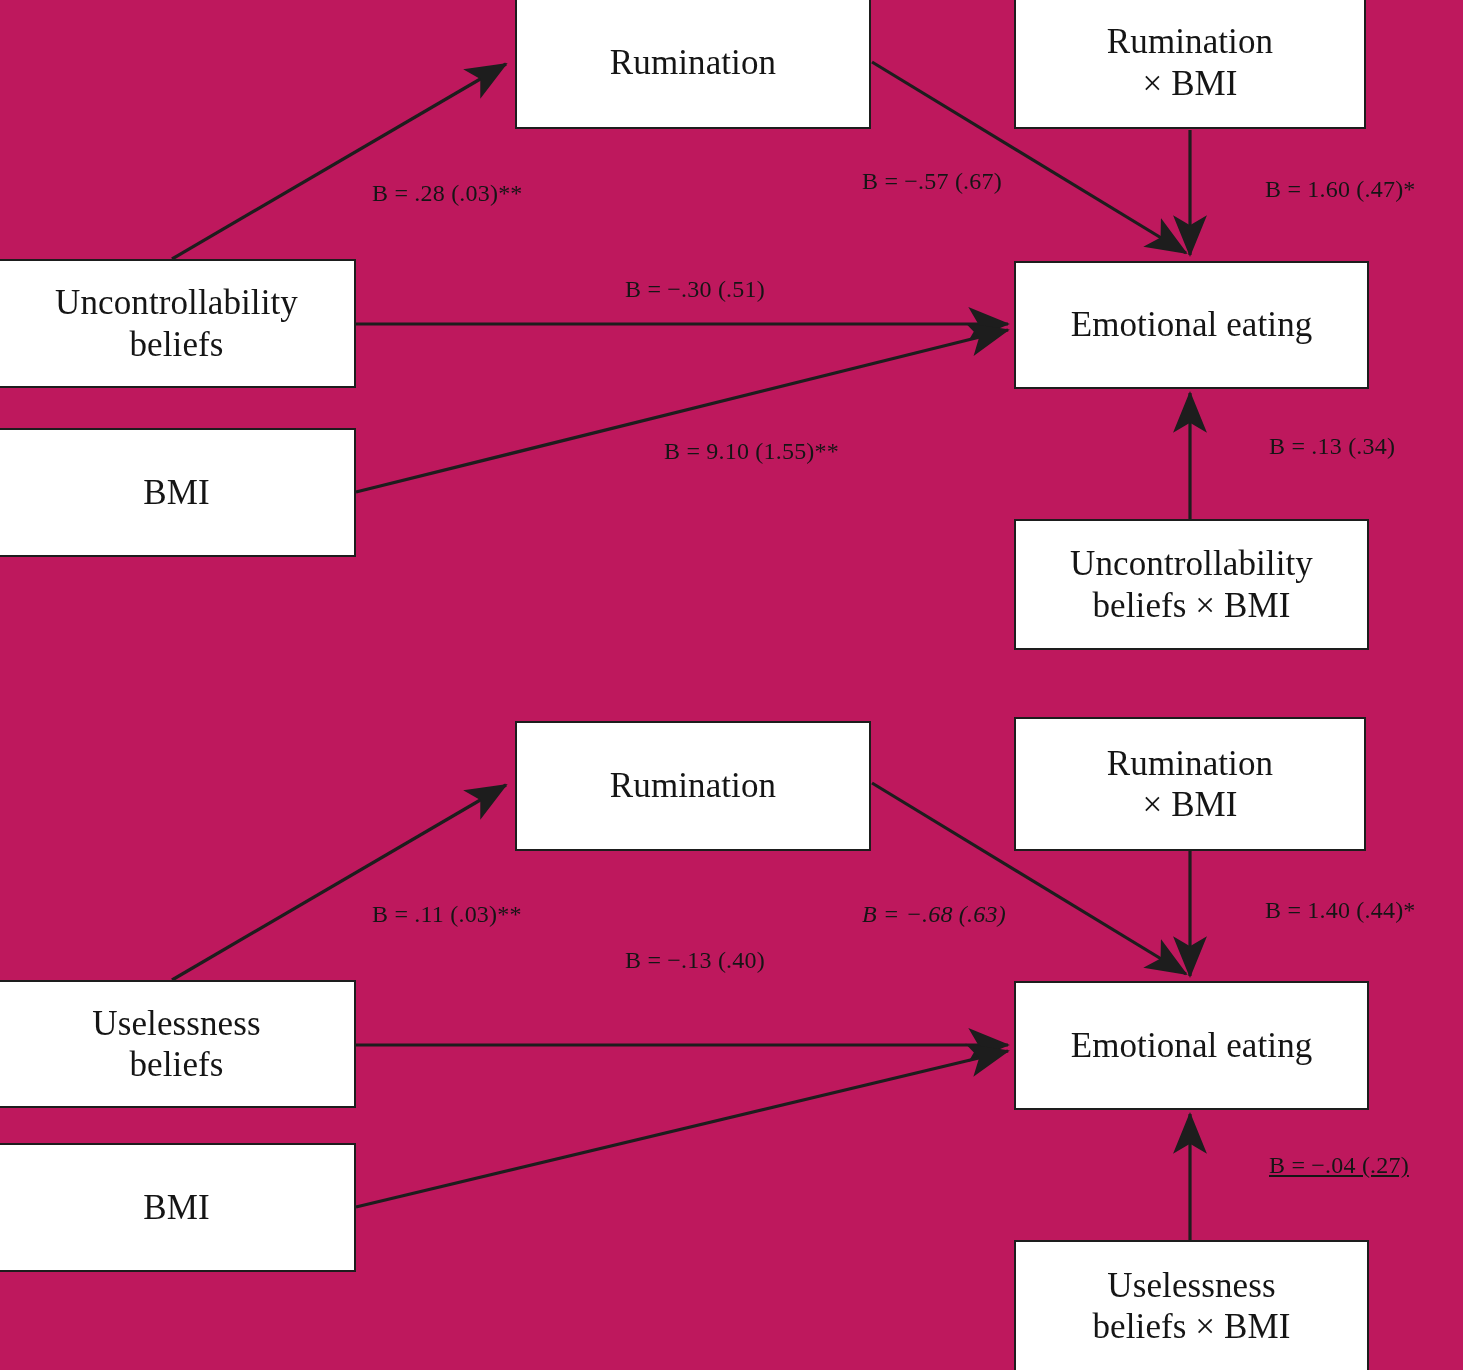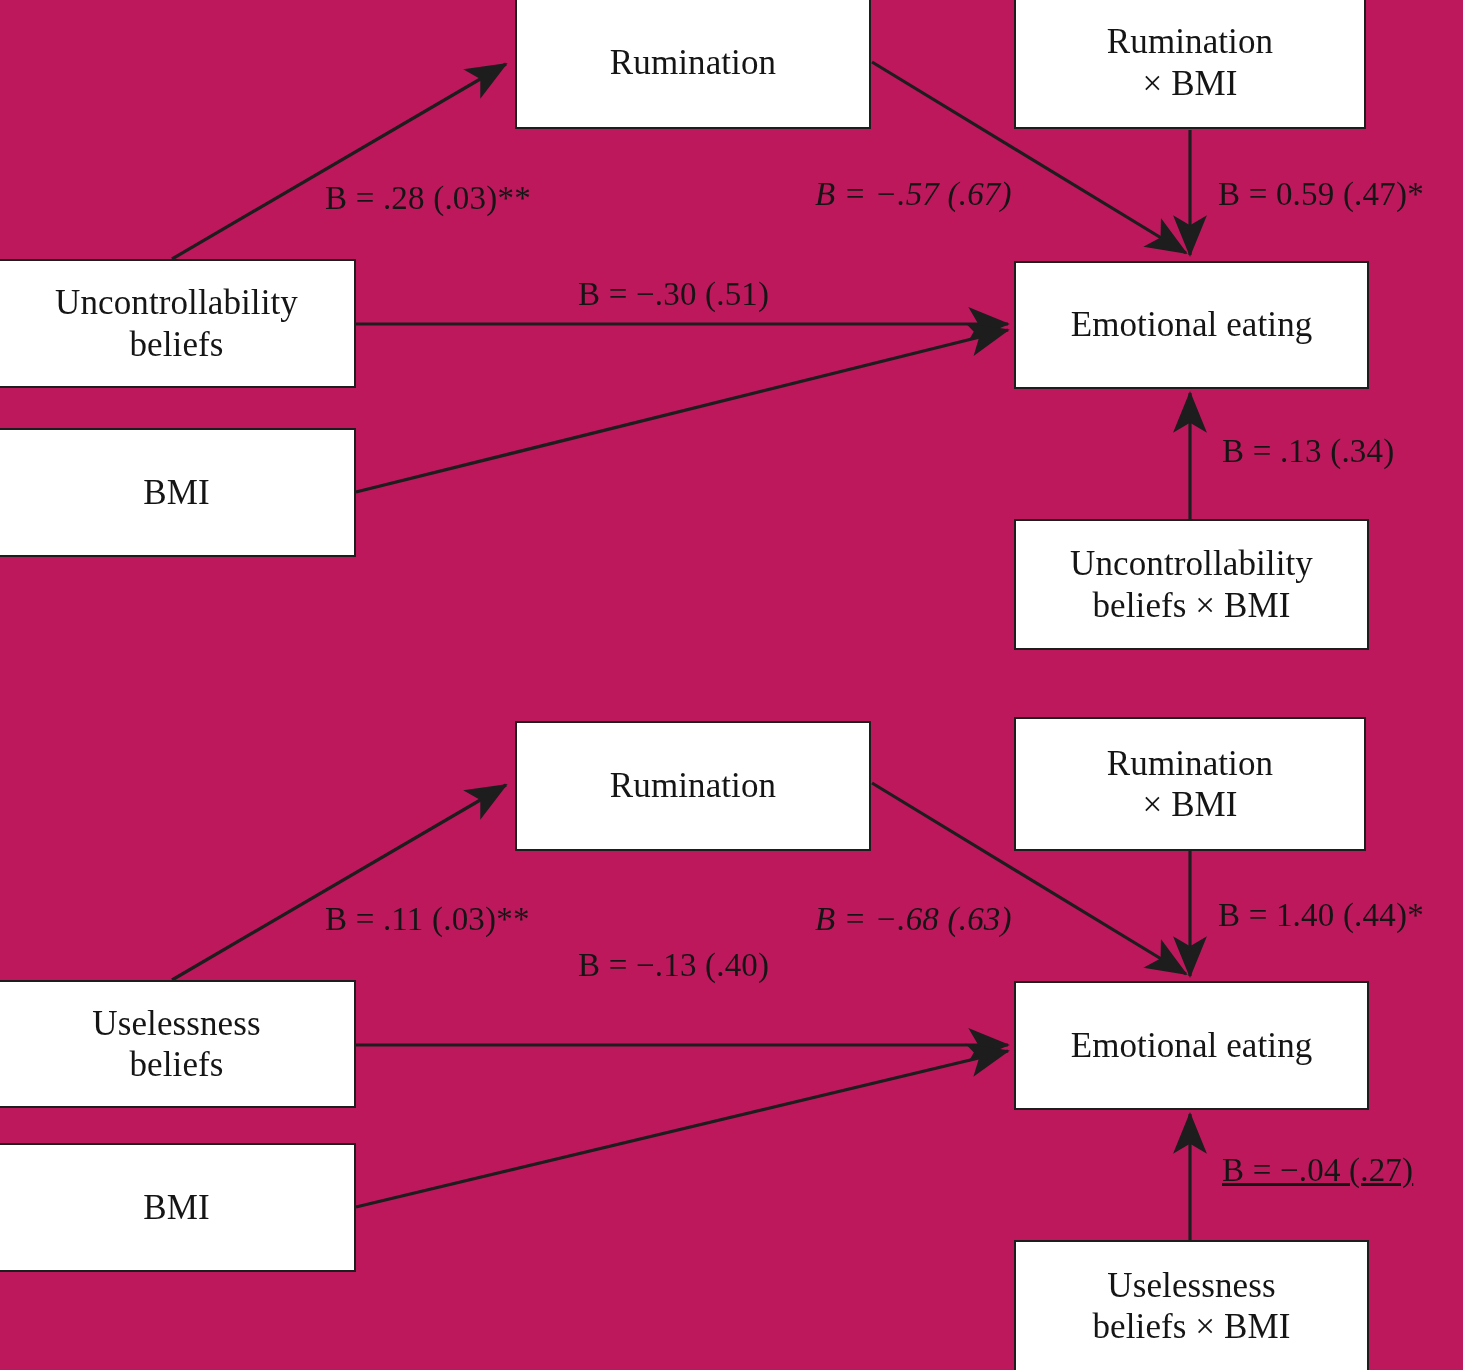--- a/index.html
+++ b/index.html
@@ -37,27 +37,28 @@
     line-height: 1.18;
     font-size: 35px;
     font-family: "Liberation Serif", "DejaVu Serif", serif;
     color: #151515;
     letter-spacing: 0.1px;
     z-index: 3;
   }
   .node span { display: block; width: 100%; }
   .plabel {
     position: absolute;
-    font-size: 33px;
+    font-size: 24px;
     font-family: "Liberation Serif", "DejaVu Serif", serif;
     color: #151515;
     white-space: nowrap;
     z-index: 4;
     background: transparent;
     letter-spacing: 0.2px;
+    margin-left: 47px;
   }
 </style>
 </head>
 <body>
 
 <div id="canvas">
 
   <svg class="layer" viewBox="0 0 1463 1370">
     <defs>
       <marker id="ah" markerWidth="13" markerHeight="11" refX="12.4" refY="5.5" orient="auto" markerUnits="strokeWidth">
@@ -120,32 +121,35 @@
     <div>
       <span>Uncontrollability</span>
       <span>beliefs × BMI</span>
     </div>
   </div>
 
   <div class="plabel" style="left:325px; top:180px;">
     <span>B = .28 (.03)**</span>
   </div>
 
-  <div class="plabel" style="left:815px; top:176px;font-style:italic;">
+  <div class="plabel" style="left:815px; top:168px;">
     <span>B = −.57 (.67)</span>
   </div>
 
   <div class="plabel" style="left:1218px; top:176px;">
-    <span>B = 0.59 (.47)*</span>
+    <span>B = 1.60 (.47)*</span>
   </div>
 
   <div class="plabel" style="left:578px; top:276px;">
     <span>B = −.30 (.51)</span>
   </div>
 
+  <div class="plabel" style="left:617px; top:438px;">
+    <span>B = 9.10 (1.55)**</span>
+  </div>
 
   <div class="plabel" style="left:1222px; top:433px;">
     <span>B = .13 (.34)</span>
   </div>
 
   <div class="node" style="left:515px; top:721px; width:356px; height:130px;">
     <span>Rumination</span>
   </div>
 
   <div class="node" style="left:1014px; top:717px; width:352px; height:134px;">

